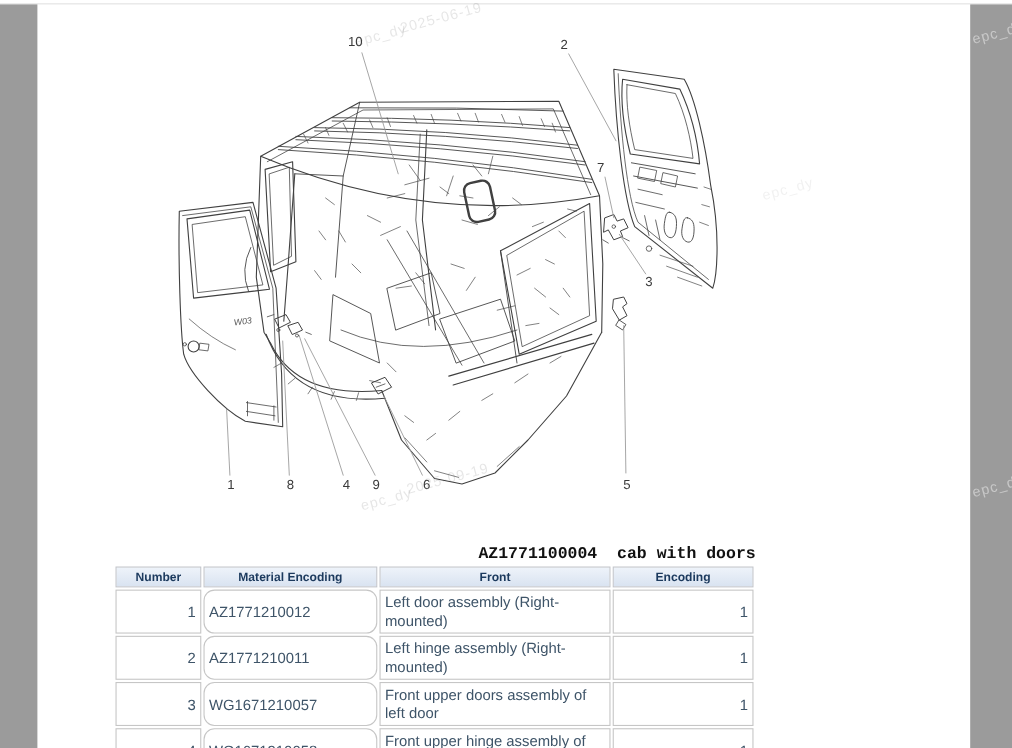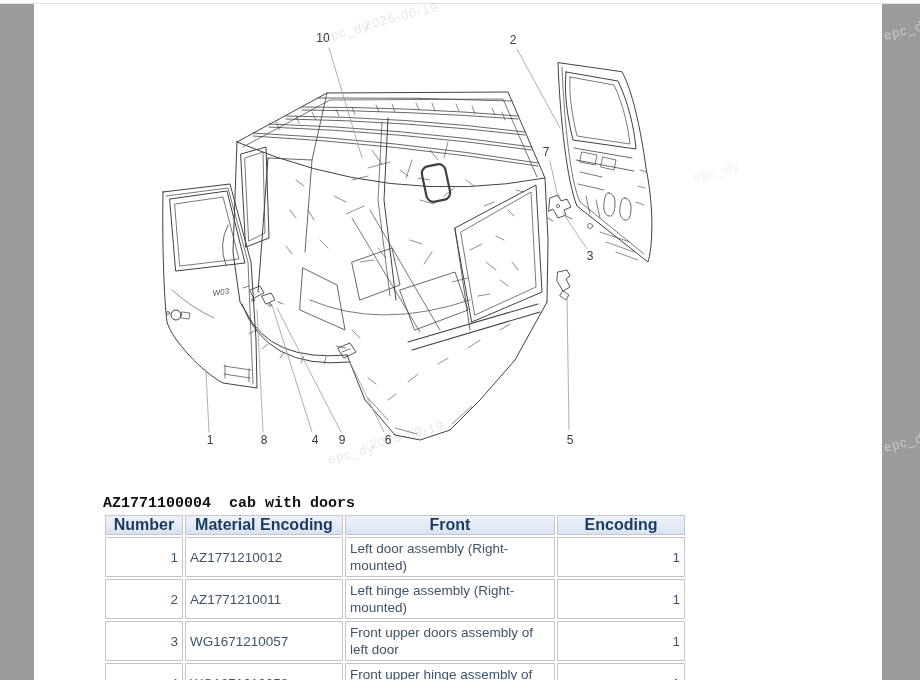--- a/index.html
+++ b/index.html
@@ -12,28 +12,28 @@
   .wm{position:absolute;white-space:nowrap;transform:rotate(-15deg);transform-origin:left bottom;
       font-size:13px;letter-spacing:1px;pointer-events:none;}
   .wm.dark{color:rgba(60,60,60,0.13);}
   .wm.faint{color:rgba(60,60,60,0.07);}
   .wm.light{color:rgba(255,255,255,0.45);}
   svg.diagram{position:absolute;left:0;top:0;}
   .callout-num{font-family:"Liberation Sans","DejaVu Sans",sans-serif;font-size:12px;fill:#3a3a3a;cursor:pointer;}
   .door-mark{font-size:8px;fill:#555;font-style:italic;}
   .table-wrap{position:absolute;left:103px;top:495px;width:584px;}
   .fig-title{font-family:"Liberation Mono","DejaVu Sans Mono",monospace;font-size:15px;font-weight:600;
-             color:#111;text-align:left;height:18px;line-height:18px;}
+             color:#111;text-align:right;height:18px;line-height:18px;}
   table.parts{border-collapse:separate;border-spacing:2px;width:100%;table-layout:fixed;margin-top:0px;}
   table.parts th{background:linear-gradient(#eef3fa,#d9e3f1);border:1px solid #c3c6cc;
-                 color:#1c3a5e;font-size:16px;font-weight:bold;height:17px;padding:0 2px;}
+                 color:#1c3a5e;font-size:11px;font-weight:bold;height:17px;padding:0 2px;}
   table.parts td{border:1px solid #c6c6c6;color:#3e5468;font-size:13.5px;height:36px;
                  padding:1px 4px;line-height:17px;vertical-align:middle;background:#fff;}
   td.num,td.qty{text-align:right;}
-  td.mat{font-size:14px;}
+  td.mat{font-size:14px;border-radius:10px;}
   td.name{text-align:left;}
 </style>
 </head>
 <body>
 
 <div class="stage">
   <div class="top-rule"></div>
   <div class="margin-bar left"></div>
   <div class="margin-bar right"></div>
 

